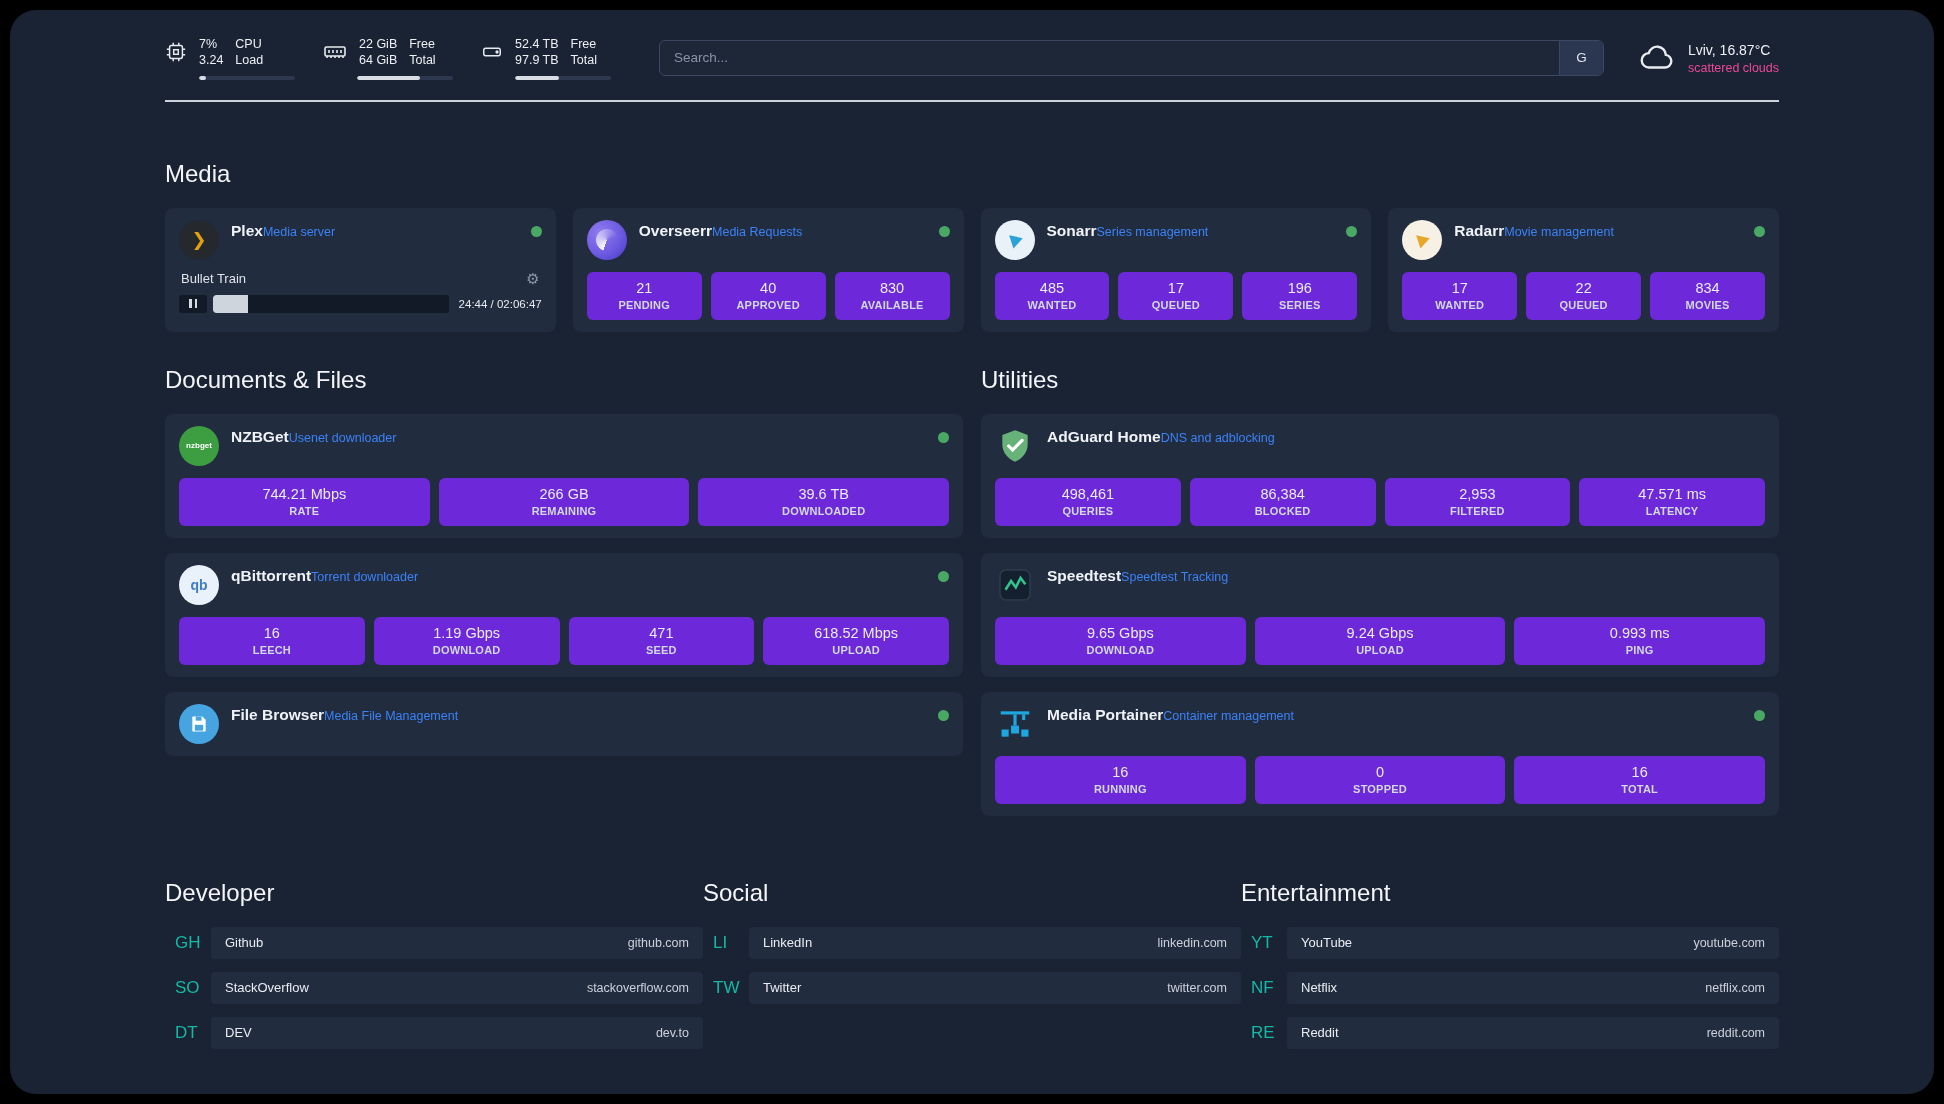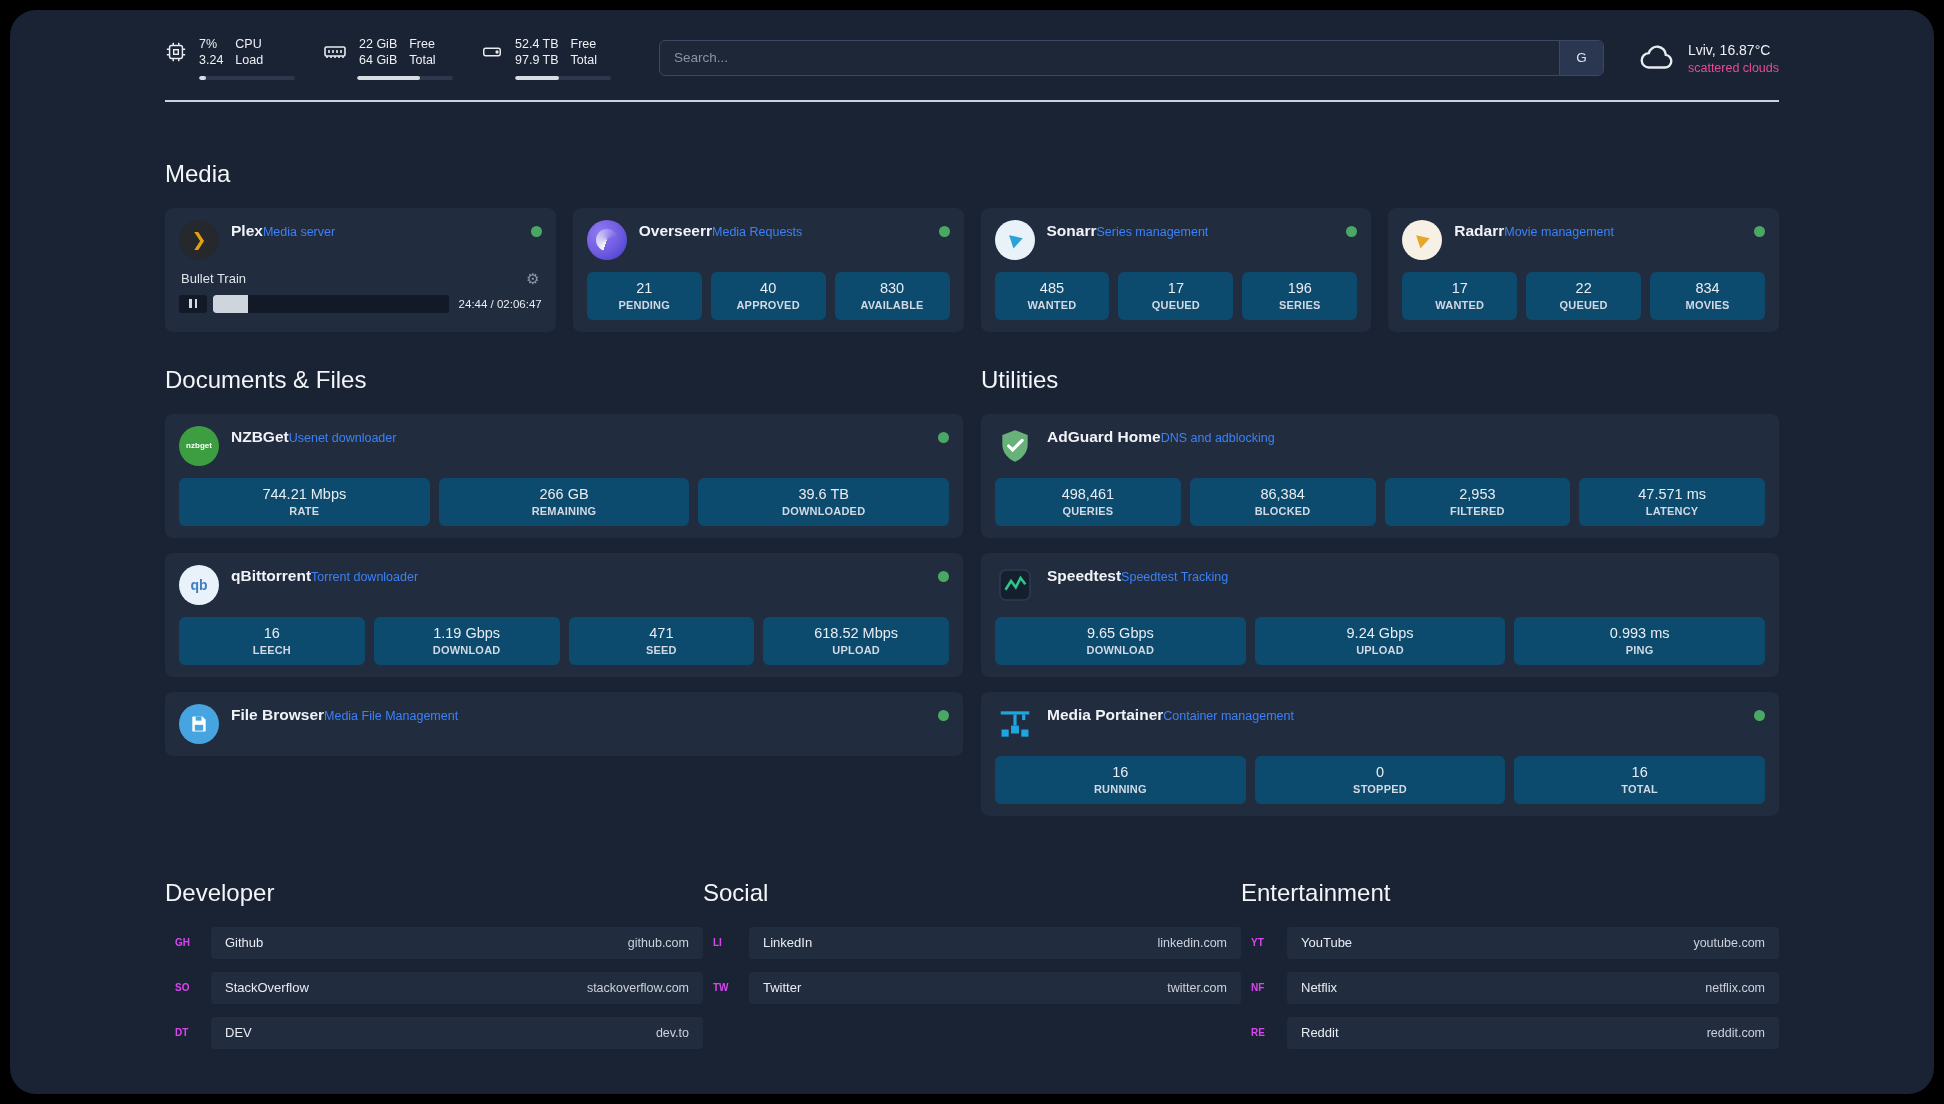--- a/index.html
+++ b/index.html
@@ -40,21 +40,21 @@
   .media-grid { display:grid; grid-template-columns:repeat(4,1fr); gap:17px; }
 
   .card { background:#222c3f; border-radius:8px; padding:12px 14px; cursor:pointer; }
   .card-head { display:flex; align-items:flex-start; gap:12px; }
   .ch-text { display:flex; flex-direction:row; padding-top:2px; }
   .ch-name { font-size:15.5px; font-weight:700; color:#f0f3f7; }
   .ch-sub { font-size:12.5px; color:#3b82f6; margin-top:3px; }
   .dot { width:11px; height:11px; border-radius:50%; background:#4aa865; margin-left:auto; margin-top:6px; flex:none; }
 
   .stats { display:flex; gap:9px; margin-top:12px; }
-  .stat { flex:1; background:#0c4a6e; border-radius:6px; text-align:center; padding:8px 4px 9px; }
+  .stat { flex:1; background:#6d28d9; border-radius:6px; text-align:center; padding:8px 4px 9px; }
   .stat-v { font-size:14.5px; color:#e9edf2; }
   .stat-l { font-size:11px; font-weight:700; color:#d3d9e2; margin-top:3px; letter-spacing:.2px; }
 
   
   .appicon { width:40px; height:40px; border-radius:50%; display:flex; align-items:center;
              justify-content:center; flex:none; position:relative; overflow:hidden; }
   .appicon.plex { background:#25282c; color:#e5a00d; font-size:18px; font-weight:700; }
   .appicon.overseerr { background:radial-gradient(circle at 32% 32%, #8f7bf0 0%, #6d5ae0 55%, #4338ca 100%); }
   .appicon.overseerr .swirl { width:22px; height:22px; border-radius:50%;
         background:conic-gradient(from 200deg, rgba(255,255,255,.95), rgba(255,255,255,0) 65%); }
@@ -83,21 +83,21 @@
 
   
   .mid { display:grid; grid-template-columns:1fr 1fr; column-gap:18px; margin-top:34px; }
   .col .section-title { margin-bottom:20px; }
   .col .card { margin-bottom:15px; }
 
   
   .bookmarks { display:grid; grid-template-columns:repeat(3,1fr); margin-top:48px; }
   .bm-title { margin-bottom:20px; }
   .bm-row { display:flex; align-items:center; margin-bottom:13px; height:32px; cursor:pointer; }
-  .bm-abbr { width:46px; font-size:10px; font-weight:700; color:#d946ef; padding-left:10px; flex:none; }
+  .bm-abbr { width:46px; font-size:17px; font-weight:400; color:#14b8a6; padding-left:10px; flex:none; }
   .bm-bar { flex:1; height:100%; background:#222c3f; border-radius:4px; display:flex;
             align-items:center; justify-content:space-between; padding:0 14px;text-align:center; }
   .bm-name { font-size:13px; color:#e9edf2; }
   .bm-url { font-size:12.5px; color:#ccd2dc; }
 </style>
 </head>
 <body>
 
 <div class="screen">
 <div class="content">

